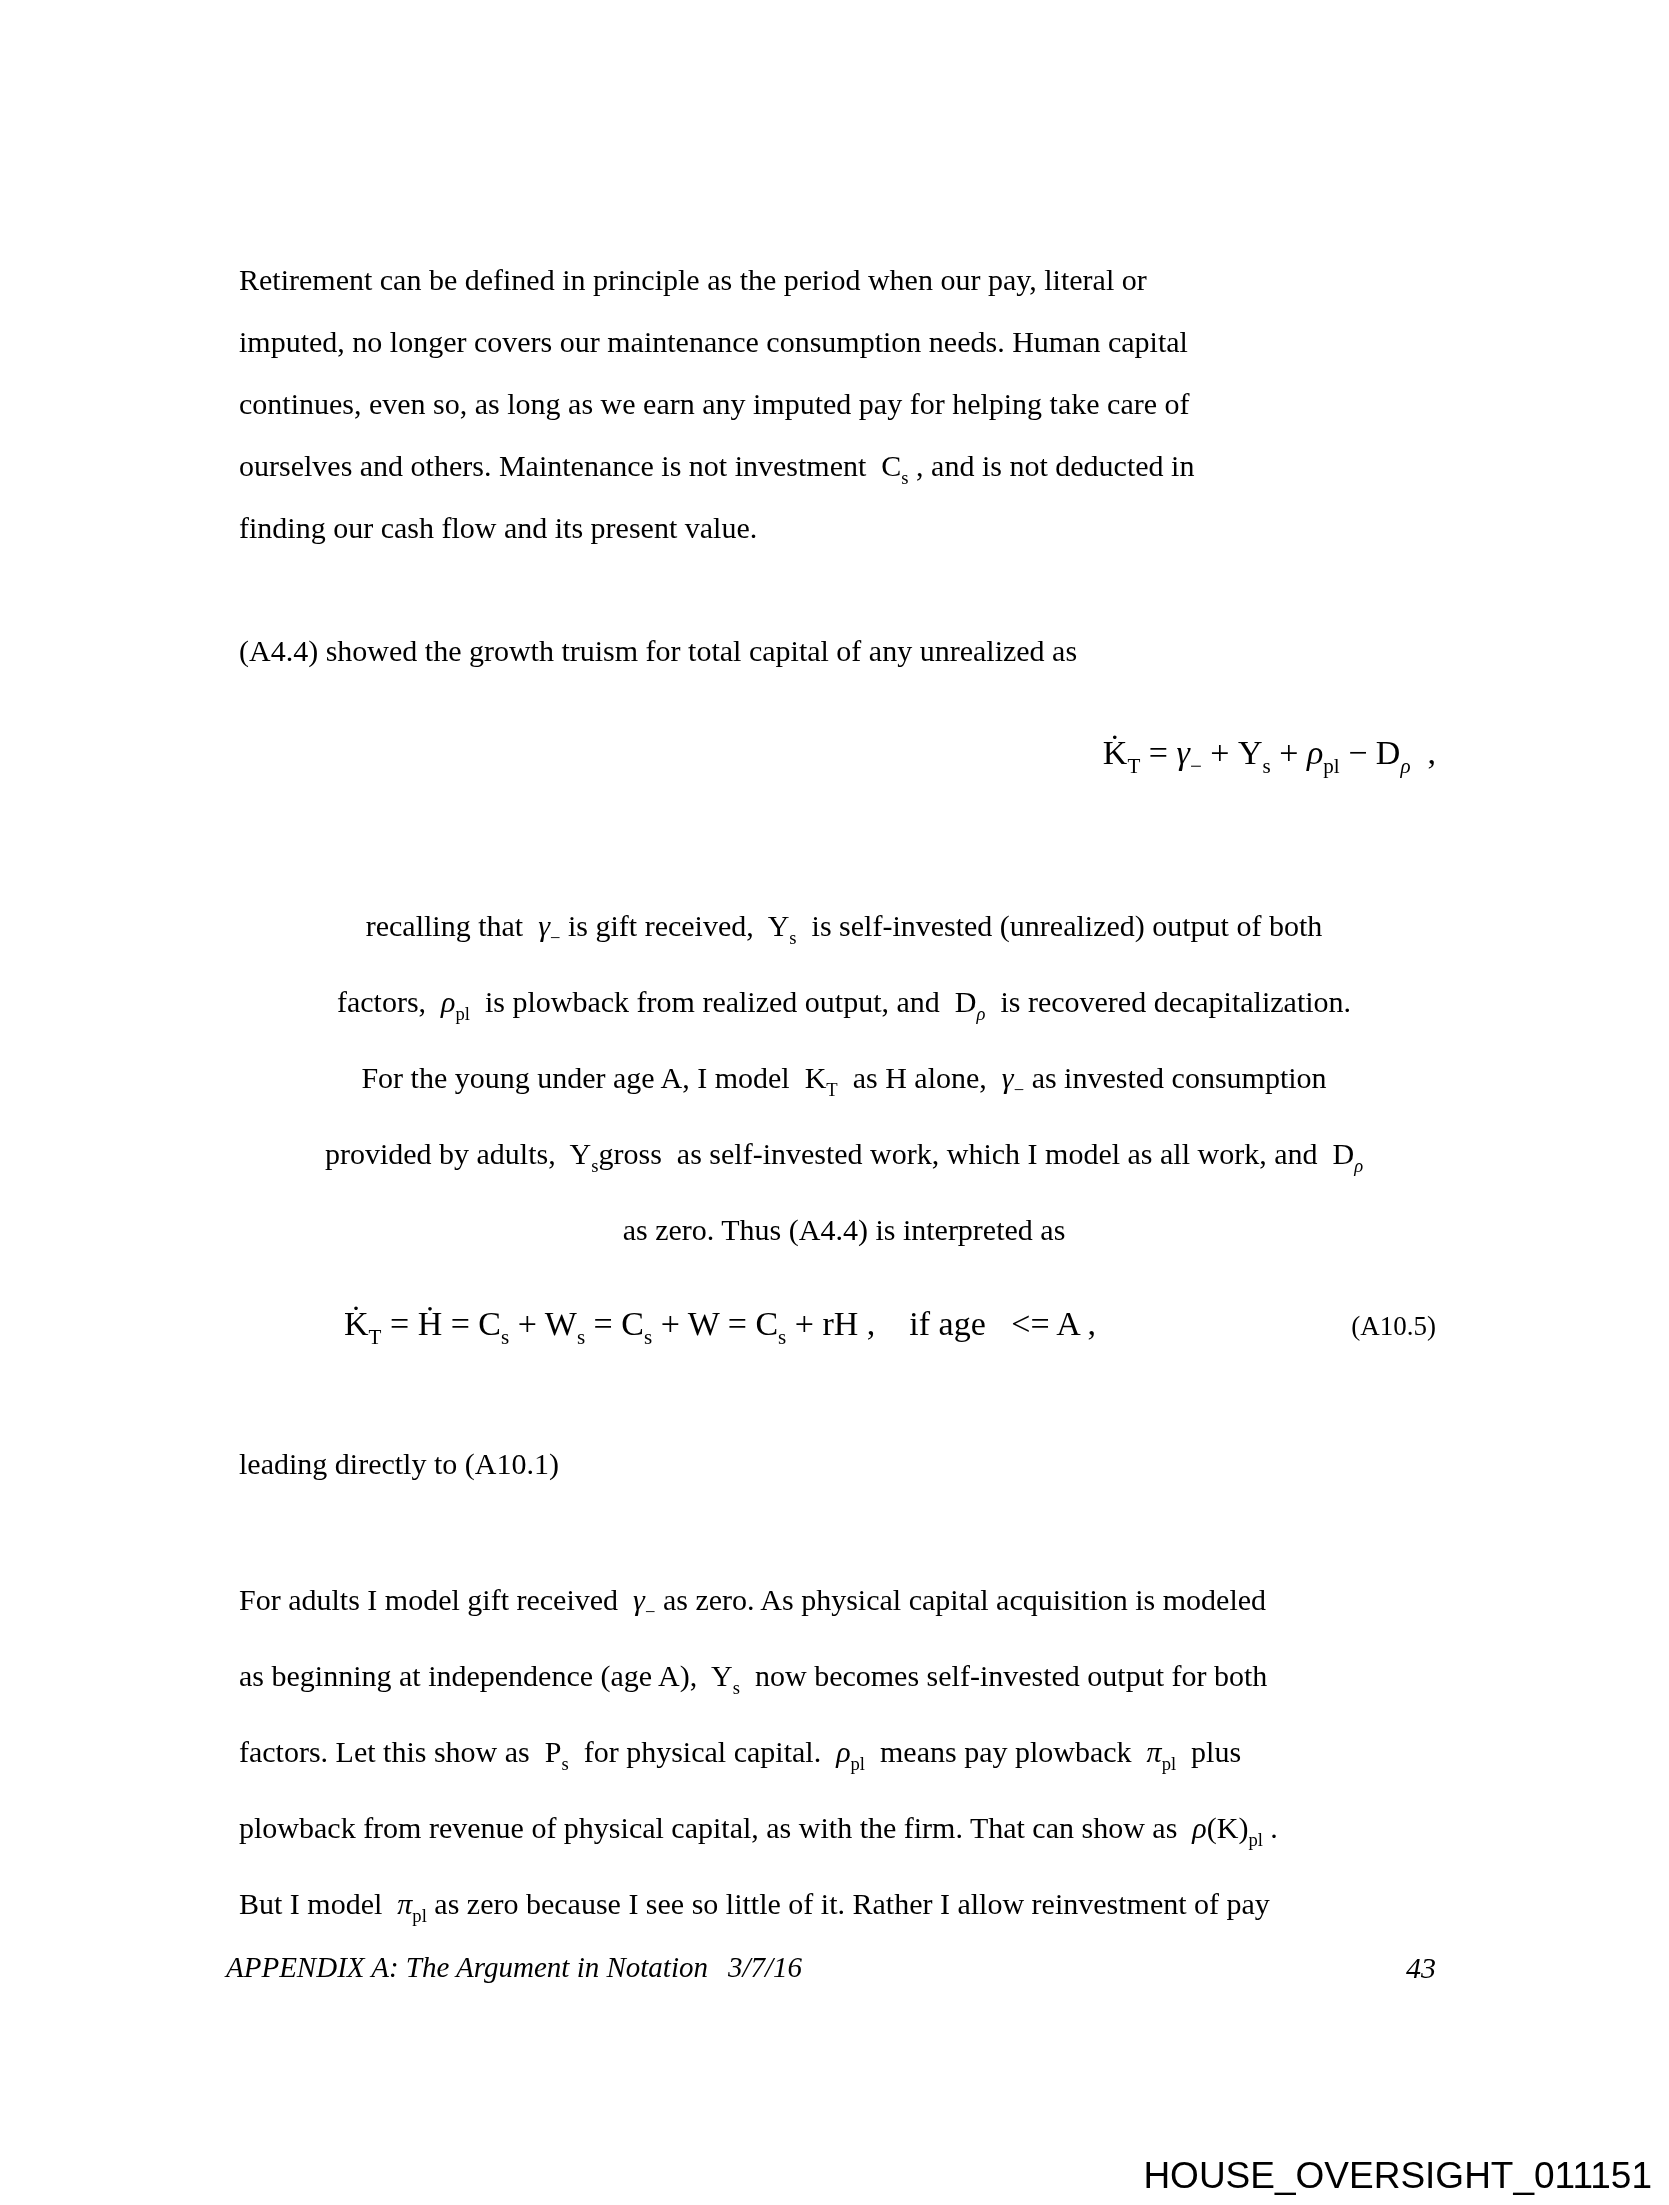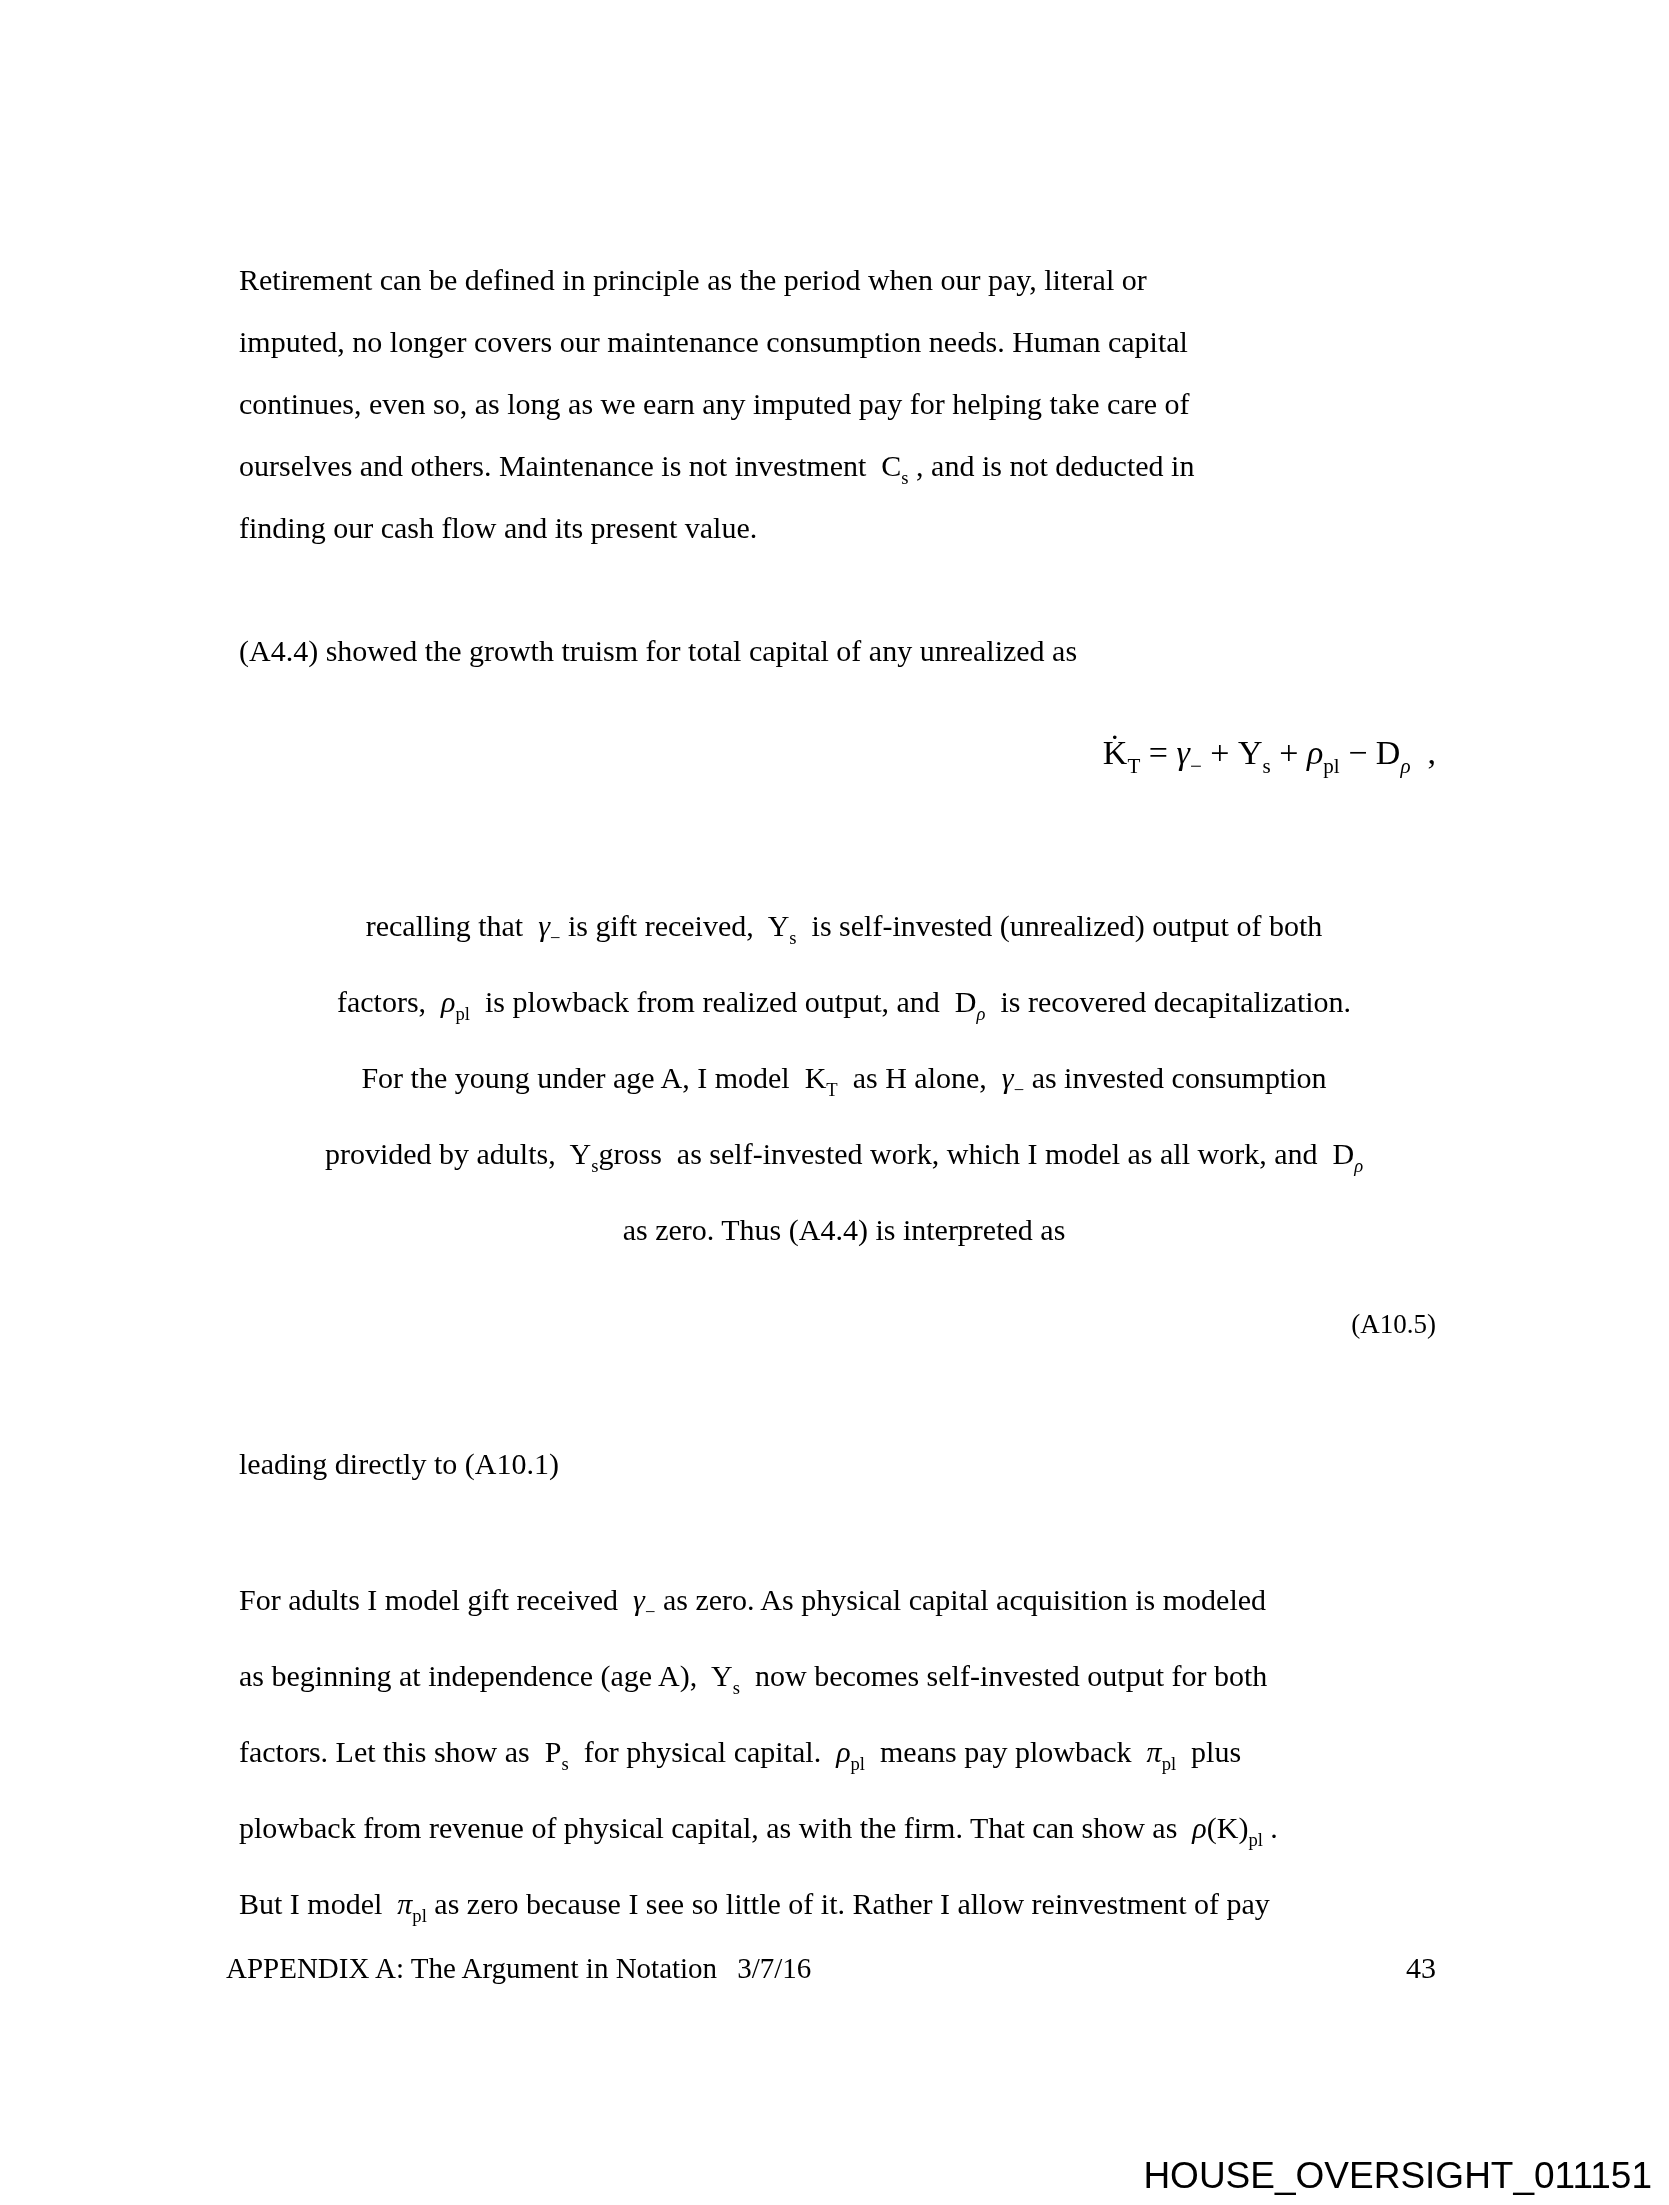--- a/index.html
+++ b/index.html
@@ -21,22 +21,22 @@
     width: 1210px;
     box-sizing: border-box;
     text-align: right;
   }
   .eq-row { display: flex; align-items: baseline; }
   .eq-label { margin-left: auto; font-size: 27px; }
   .rs-sub { font-size: 0.62em; vertical-align: -0.42em; line-height: 0; }
   .rs-italic { font-style: italic; }
   .footer {
     position: absolute; left: 226px; top: 1951px; width: 1210px;
-    display: flex; align-items: flex-end;
-    font-size: 29px; white-space: pre;
+    display: flex; align-items: flex-start;
+    font-size: 29px; white-space: pre; font-style: italic;
   }
   .footer .date { margin-left: 20px; }
   .footer .page-num { margin-left: auto; font-size: 30px; }
   .watermark {
     position: absolute; top: 2155px; right: 17px;
     font-family: "Liberation Sans", "DejaVu Sans", sans-serif;
     font-size: 37px;
   }
   
   #p1  { top: 236px; }
@@ -52,20 +52,21 @@
 
 <p id="p1" class="block para"><span>Retirement can be defined in principle as the period when our pay, literal or</span><br><span>imputed, no longer covers our maintenance consumption needs. Human capital</span><br><span>continues, even so, as long as we earn any imputed pay for helping take care of</span><br><span>ourselves and others. Maintenance is not investment  C</span><span class="rs-sub">s</span><span> , and is not deducted in</span><br><span>finding our cash flow and its present value.</span></p>
 
 <p id="p2" class="block para"><span>(A4.4) showed the growth truism for total capital of any unrealized as</span></p>
 
 <div id="eq1" class="block equation"><span>K̇</span><span class="rs-sub">T</span><span> = </span><span class="rs-italic">γ</span><span class="rs-sub">−</span><span> + Y</span><span class="rs-sub">s</span><span> + </span><span class="rs-italic">ρ</span><span class="rs-sub">pl</span><span> − D</span><span class="rs-sub rs-italic">ρ</span><span>  ,</span></div>
 
 <p id="p3" class="block para loose"><span>recalling that  </span><span class="rs-italic">γ</span><span class="rs-sub">−</span><span> is gift received,  Y</span><span class="rs-sub">s</span><span>  is self-invested (unrealized) output of both</span><br><span>factors,  </span><span class="rs-italic">ρ</span><span class="rs-sub">pl</span><span>  is plowback from realized output, and  D</span><span class="rs-sub rs-italic">ρ</span><span>  is recovered decapitalization.</span><br><span>For the young under age A, I model  K</span><span class="rs-sub">T</span><span>  as H alone,  </span><span class="rs-italic">γ</span><span class="rs-sub">−</span><span> as invested consumption</span><br><span>provided by adults,  Y</span><span class="rs-sub">s</span><span>gross  as self-invested work, which I model as all work, and  D</span><span class="rs-sub rs-italic">ρ</span><br><span>as zero. Thus (A4.4) is interpreted as</span></p>
 
 <div id="eq2" class="block equation eq-row">
+  <span><span>K̇</span><span class="rs-sub">T</span><span> = Ḣ = C</span><span class="rs-sub">s</span><span> + W</span><span class="rs-sub">s</span><span> = C</span><span class="rs-sub">s</span><span> + W = C</span><span class="rs-sub">s</span><span> + rH ,</span><span>    if age   &lt;= A ,</span></span>
   <span class="eq-label">(A10.5)</span>
 </div>
 
 <p id="p4" class="block para"><span>leading directly to (A10.1)</span></p>
 
 <p id="p5" class="block para loose"><span>For adults I model gift received  </span><span class="rs-italic">γ</span><span class="rs-sub">−</span><span> as zero. As physical capital acquisition is modeled</span><br><span>as beginning at independence (age A),  Y</span><span class="rs-sub">s</span><span>  now becomes self-invested output for both</span><br><span>factors. Let this show as  P</span><span class="rs-sub">s</span><span>  for physical capital.  </span><span class="rs-italic">ρ</span><span class="rs-sub">pl</span><span>  means pay plowback  </span><span class="rs-italic">π</span><span class="rs-sub">pl</span><span>  plus</span><br><span>plowback from revenue of physical capital, as with the firm. That can show as  </span><span class="rs-italic">ρ</span><span>(K)</span><span class="rs-sub">pl</span><span> .</span><br><span>But I model  </span><span class="rs-italic">π</span><span class="rs-sub">pl</span><span> as zero because I see so little of it. Rather I allow reinvestment of pay</span></p>
 
 <div class="footer">
   <span>APPENDIX A: The Argument in Notation</span>
   <span class="date">3/7/16</span>

